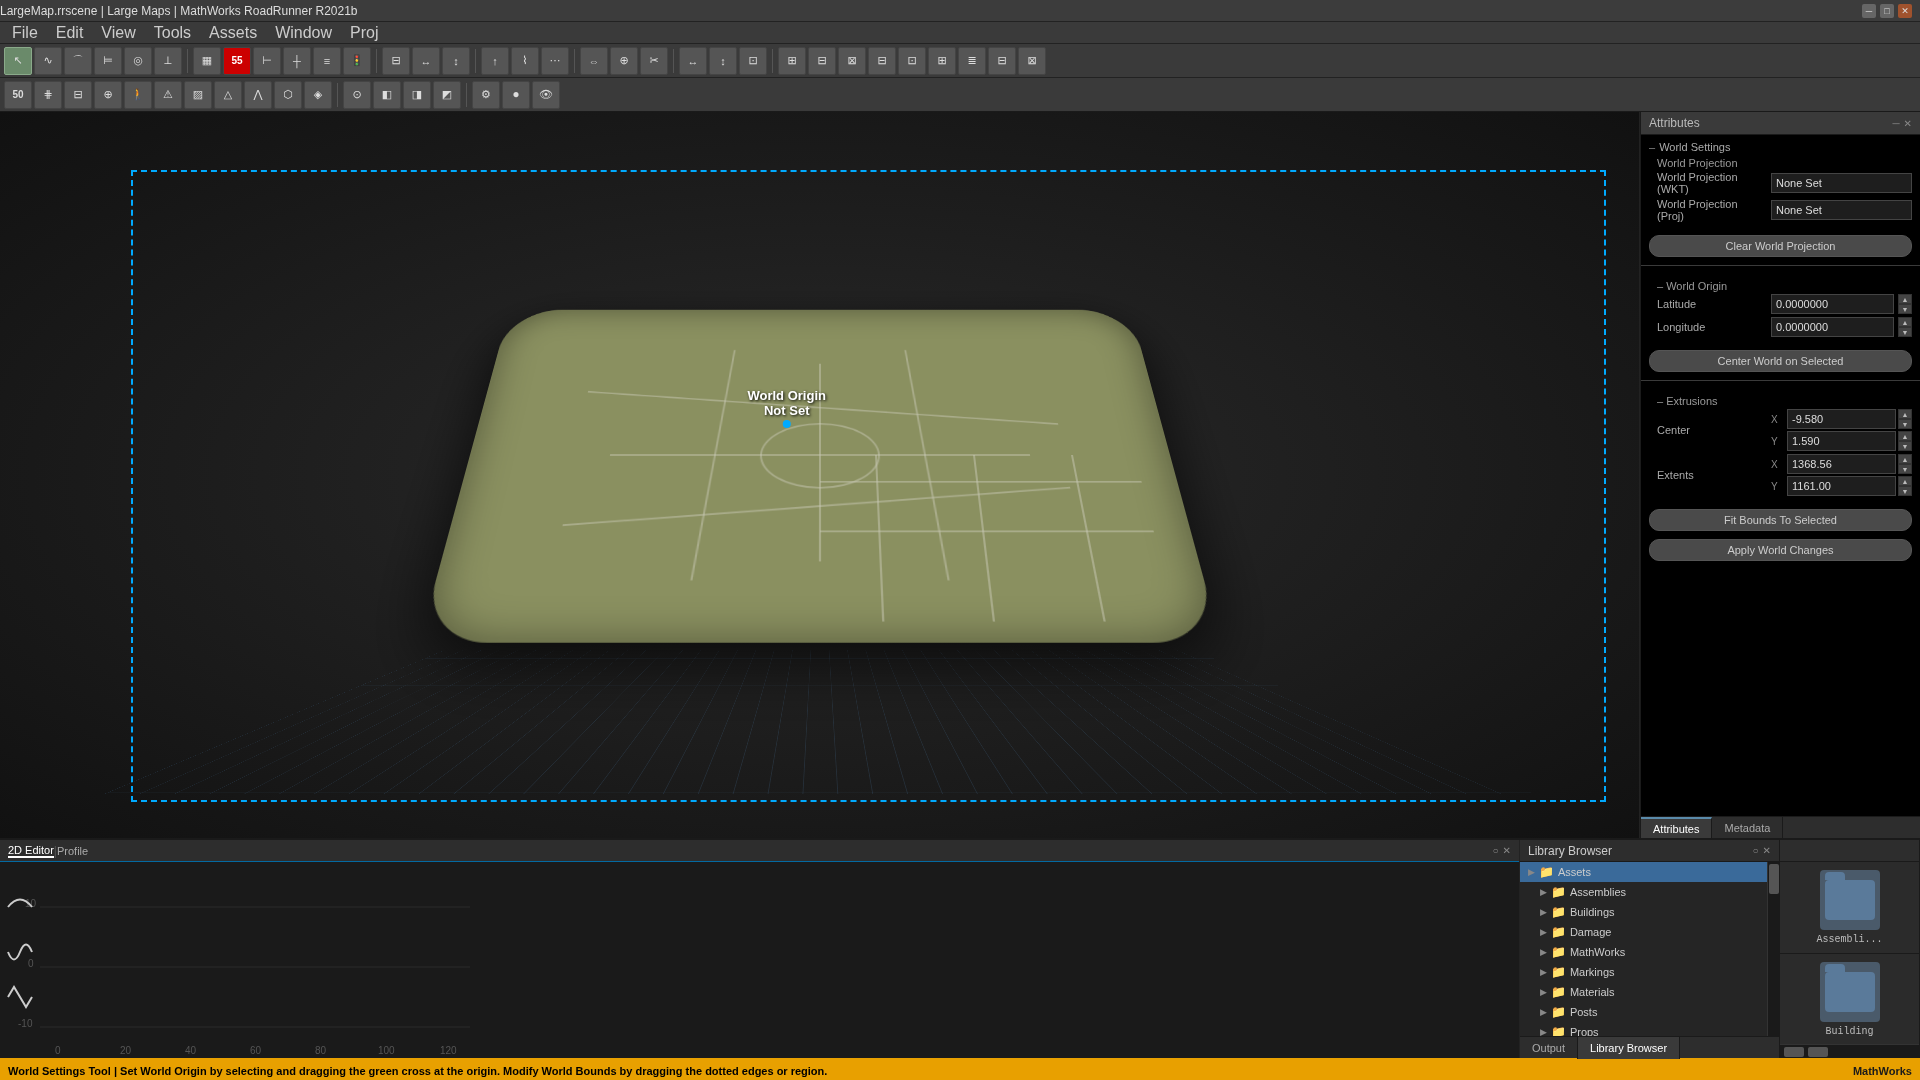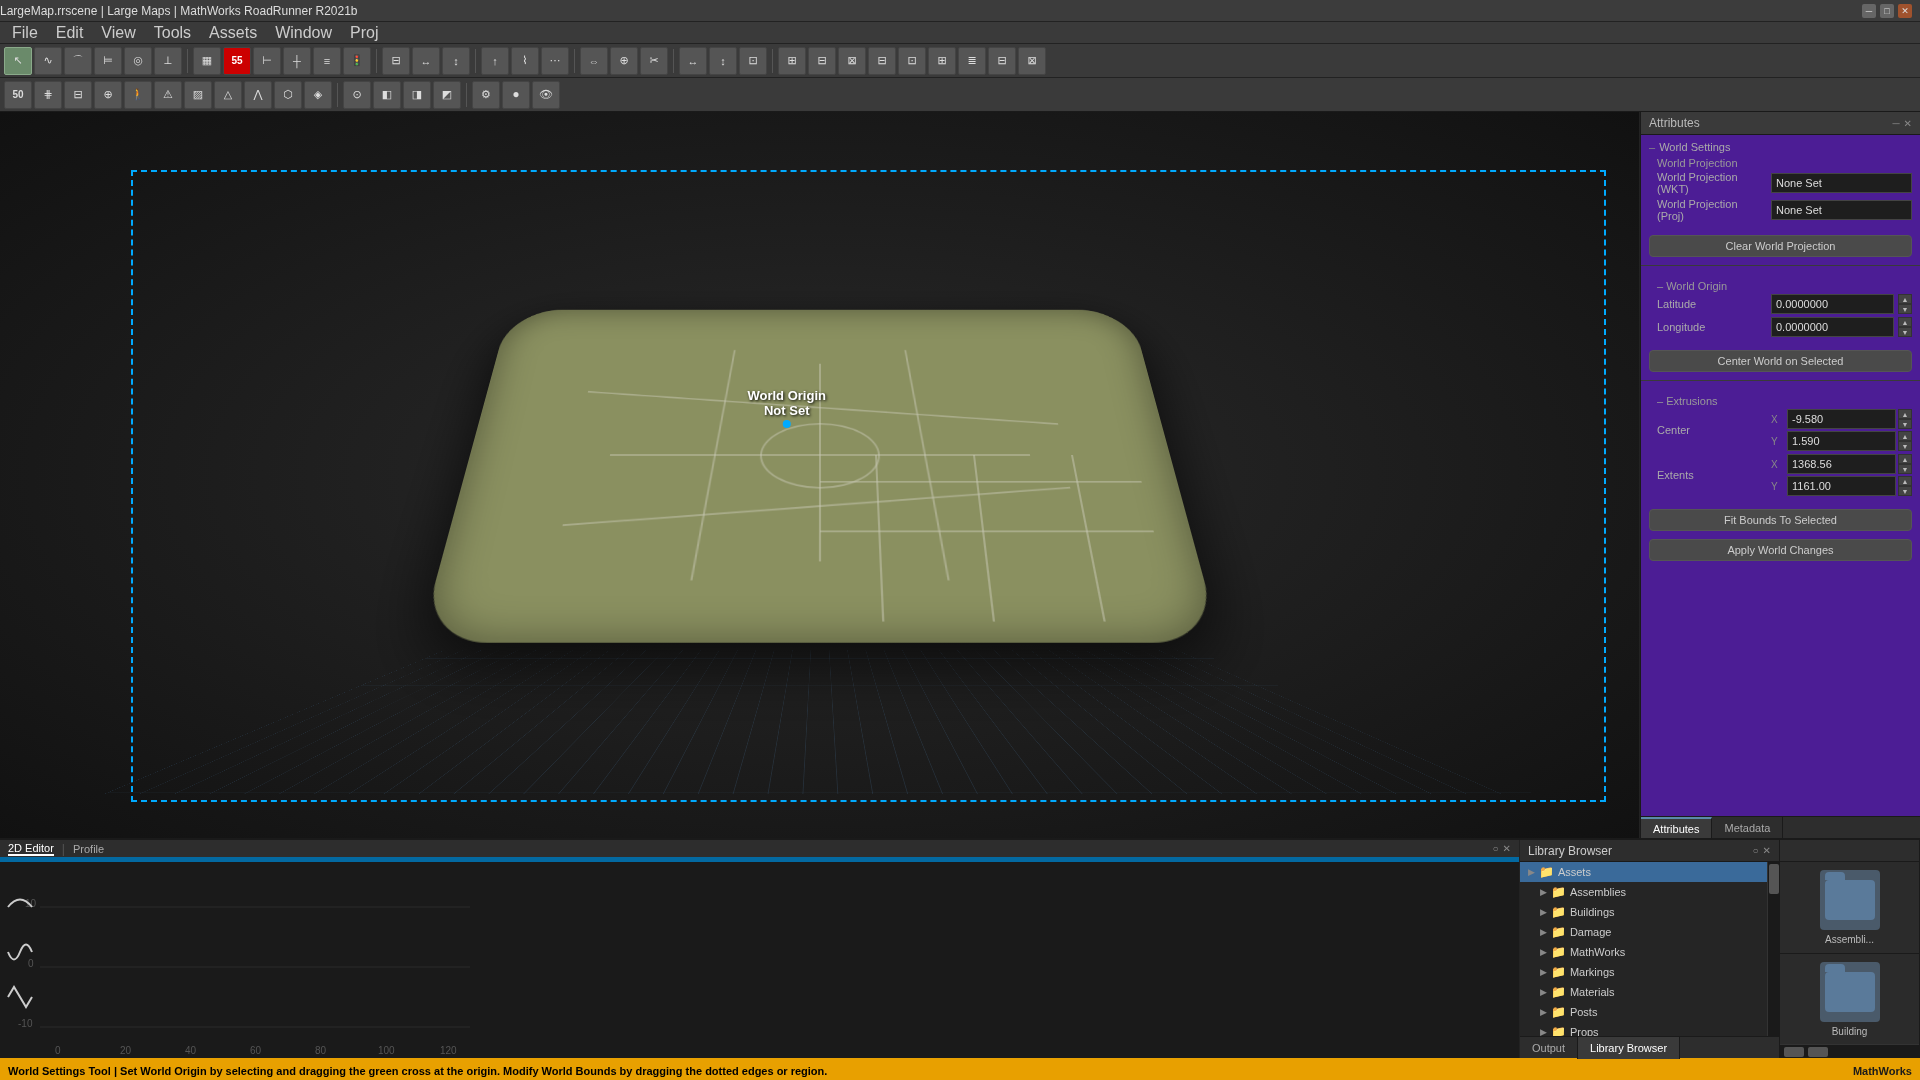--- a/index.html
+++ b/index.html
@@ -104,21 +104,21 @@
     
     .world-origin-label {
       position: absolute; top: 38%; left: 48%;
       transform: translateX(-50%);
       color: #fff; font-size: 13px; text-align: center; font-weight: bold;
       text-shadow: 1px 1px 3px #000;
     }
 
     
     #right-panel {
-      width: 280px; background: #4c1d95; border-left: 1px solid #1a1a1a;
+      width: 280px; background: #000000; border-left: 1px solid #1a1a1a;
       display: flex; flex-direction: column; overflow-y: auto;
     }
     .panel-header {
       background: #3a3a3a; padding: 4px 8px; font-size: 12px; color: #bbb;
       border-bottom: 1px solid #1a1a1a; display: flex; justify-content: space-between; align-items: center;
       flex-shrink: 0;
     }
     .panel-header .header-icons { display: flex; gap: 4px; }
     .panel-header .header-icons span { cursor: pointer; font-size: 10px; color: #888; }
 
@@ -148,39 +148,39 @@
     .spin-btn {
       display: flex; flex-direction: column; gap: 0;
     }
     .spin-up, .spin-down {
       width: 14px; height: 10px; background: #444; border: 1px solid #333;
       cursor: pointer; display: flex; align-items: center; justify-content: center; font-size: 7px; color: #bbb;
     }
 
     .panel-btn {
       margin: 4px 8px; padding: 4px 8px; background: #4a4a4a; border: 1px solid #555;
-      color: #ccc; cursor: pointer; font-size: 11px; text-align: center; border-radius: 4px;
+      color: #ccc; cursor: pointer; font-size: 11px; text-align: center; border-radius: 10px;
       width: calc(100% - 16px);
     }
 
     .panel-divider { height: 1px; background: #3a3a3a; margin: 4px 0; }
 
     
     #bottom-area {
       display: flex; height: 220px; border-top: 2px solid #1a1a1a; background: #1e1e1e;
     }
 
     
     #editor2d {
       flex: 1; background: #1a1a1a; position: relative; border-right: 1px solid #222;
       overflow: hidden;
     }
     #editor2d-header {
       height: 22px; background: #2d2d2d; display: flex; align-items: center; padding: 0 8px;
-      border-bottom: 5px solid #0369a1; gap: 8px;
+      border-bottom: 1px solid #0369a1; 
     }
     .editor2d-tab { font-size: 11px; color: #aaa; cursor: pointer; }
     .editor2d-tab.active { color: #fff; border-bottom: 2px solid #fff; }
     .editor2d-separator { color: #555; }
 
     #editor2d-canvas {
       position: relative; width: 100%; height: calc(100% - 22px);
       background: #1a1a1a;
     }
     
@@ -219,21 +219,21 @@
       position: relative; overflow: hidden;
     }
     .thumb-folder-img {
       width: 50px; height: 40px; background: #5a7a9a; border-radius: 4px 4px 4px 4px;
       position: relative;
     }
     .thumb-folder-img::before {
       content: ''; position: absolute; top: -8px; left: 0; width: 20px; height: 8px;
       background: #5a7a9a; border-radius: 4px 4px 0 0;
     }
-    .thumb-label { font-size: 10px; color: #bbb; text-align: center; }
+    .thumb-label { font-size: 10px; color: #bbb; text-align: center; font-family: Liberation Mono, monospace; }
 
     
     #statusbar {
       width: 100%; height: 26px; background: #e8a000; display: flex; align-items: center;
       padding: 0 8px; font-size: 11px; color: #000; font-weight: bold;
     }
     #statusbar .mathworks-logo { margin-left: auto; font-size: 11px; font-weight: bold; color: #1a1a1a; }
 
     
     #bottom-tabs {

